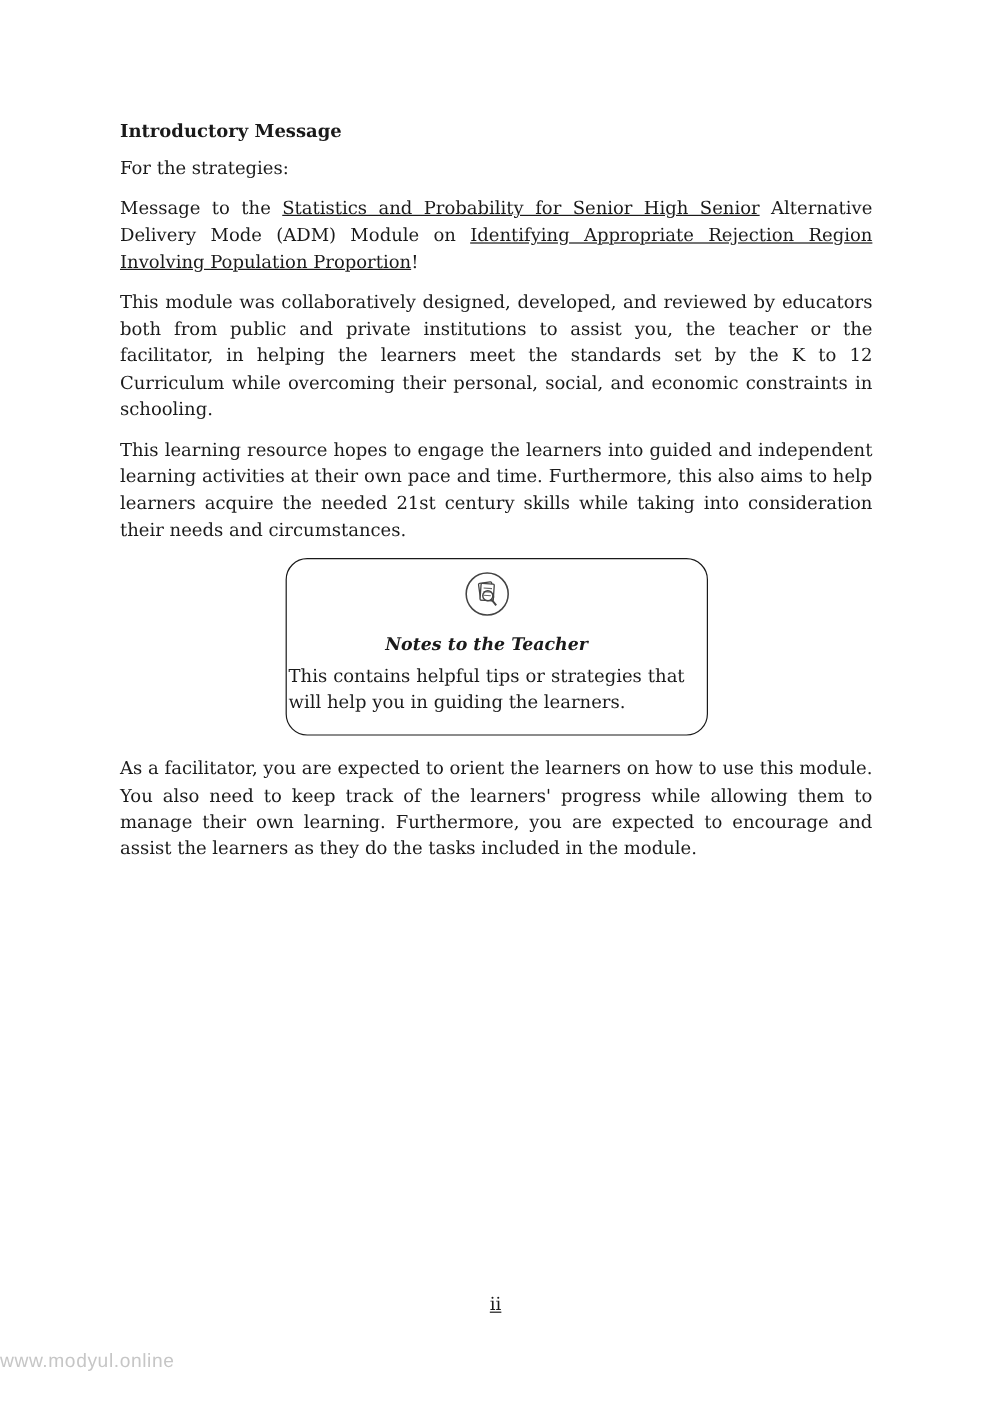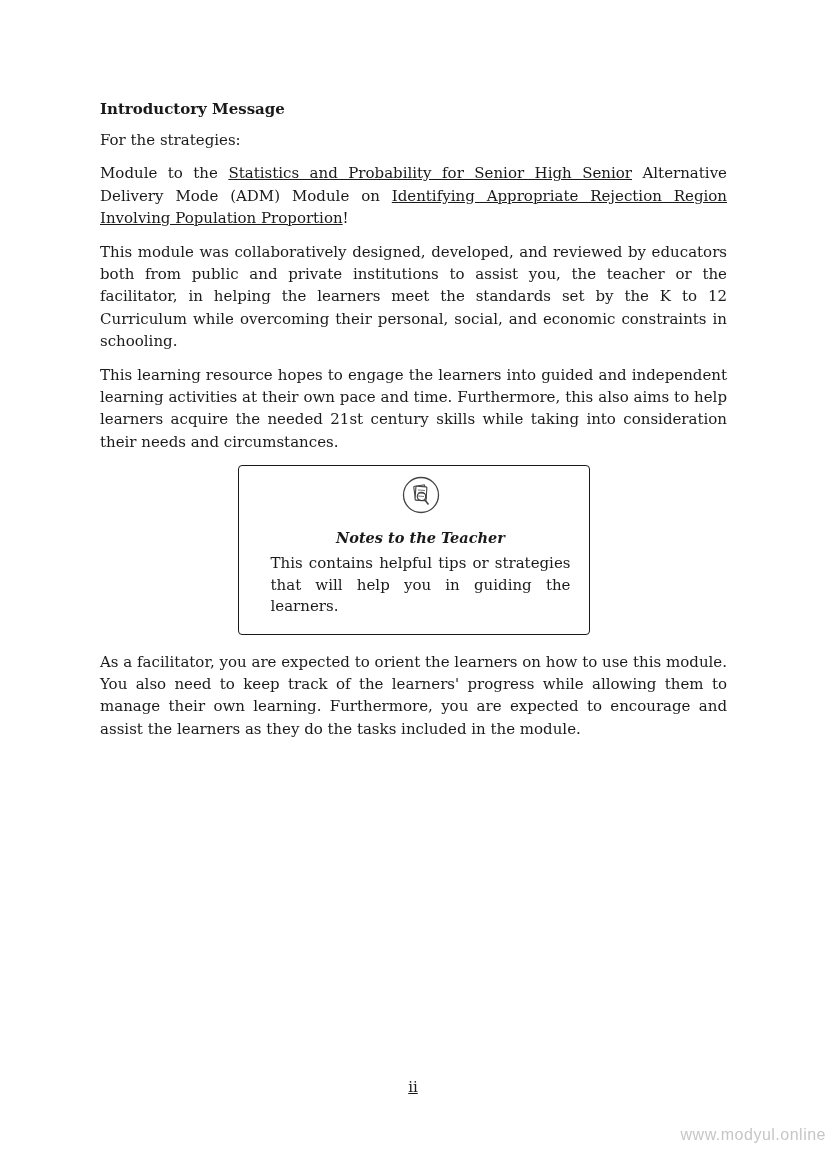--- a/index.html
+++ b/index.html
@@ -35,22 +35,22 @@
     margin-bottom: 11px;
   }
   p.salutation {
     margin-bottom: 11px;
   }
   .u { text-decoration: underline; }
   .notes-box {
     width: 352px;
     margin: 12px auto 16px auto;
     border: 1.6px solid #1a1a1a;
-    border-radius: 4px;
-    padding: 10px 18px 16px 32px;
+    border-radius: 18px;
+    padding: 10px 18px 16px 2px;
     background: #ffffff;
   }
   .notes-icon-wrap {
     display: flex;
     justify-content: center;
     margin-bottom: 6px;
   }
   .notes-title {
     text-align: center;
     font-weight: bold;
@@ -71,38 +71,38 @@
     text-align: center;
     font-size: 15px;
     color: #1a1a1a;
     text-decoration: underline;
   }
   .watermark {
     position: absolute;
     left: 0;
     right: 0;
     top: 1126px;
-    text-align: right;
+    text-align: left;
     font-size: 16px;
     color: #c6c6c6;
     font-family: "Liberation Sans", sans-serif;
     letter-spacing: 0.5px;
   }
 </style>
 </head>
 <body>
 
 <div class="page">
   <div class="content">
 
     <h1 class="doc-heading">Introductory Message</h1>
 
     <p class="salutation">For the strategies:</p>
 
-    <p class="para"><span>Module to the </span><span class="u">Statistics and Probability for Senior High Senior</span><span> Alternative Delivery Mode (ADM) Module on </span><span class="u">Identifying Appropriate Rejection Region Involving Population Proportion</span><span>!</span></p>
+    <p class="para"><span>Message to the </span><span class="u">Statistics and Probability for Senior High Senior</span><span> Alternative Delivery Mode (ADM) Module on </span><span class="u">Identifying Appropriate Rejection Region Involving Population Proportion</span><span>!</span></p>
 
     <p class="para">This module was collaboratively designed, developed, and reviewed by educators both from public and private institutions to assist you, the teacher or the facilitator, in helping the learners meet the standards set by the K to 12 Curriculum while overcoming their personal, social, and economic constraints in schooling.</p>
 
     <p class="para">This learning resource hopes to engage the learners into guided and independent learning activities at their own pace and time. Furthermore, this also aims to help learners acquire the needed 21st century skills while taking into consideration their needs and circumstances.</p>
 
 
     <div class="notes-box">
       <div class="notes-icon-wrap">
         <span>
           <svg width="38" height="38" viewBox="0 0 38 38">

